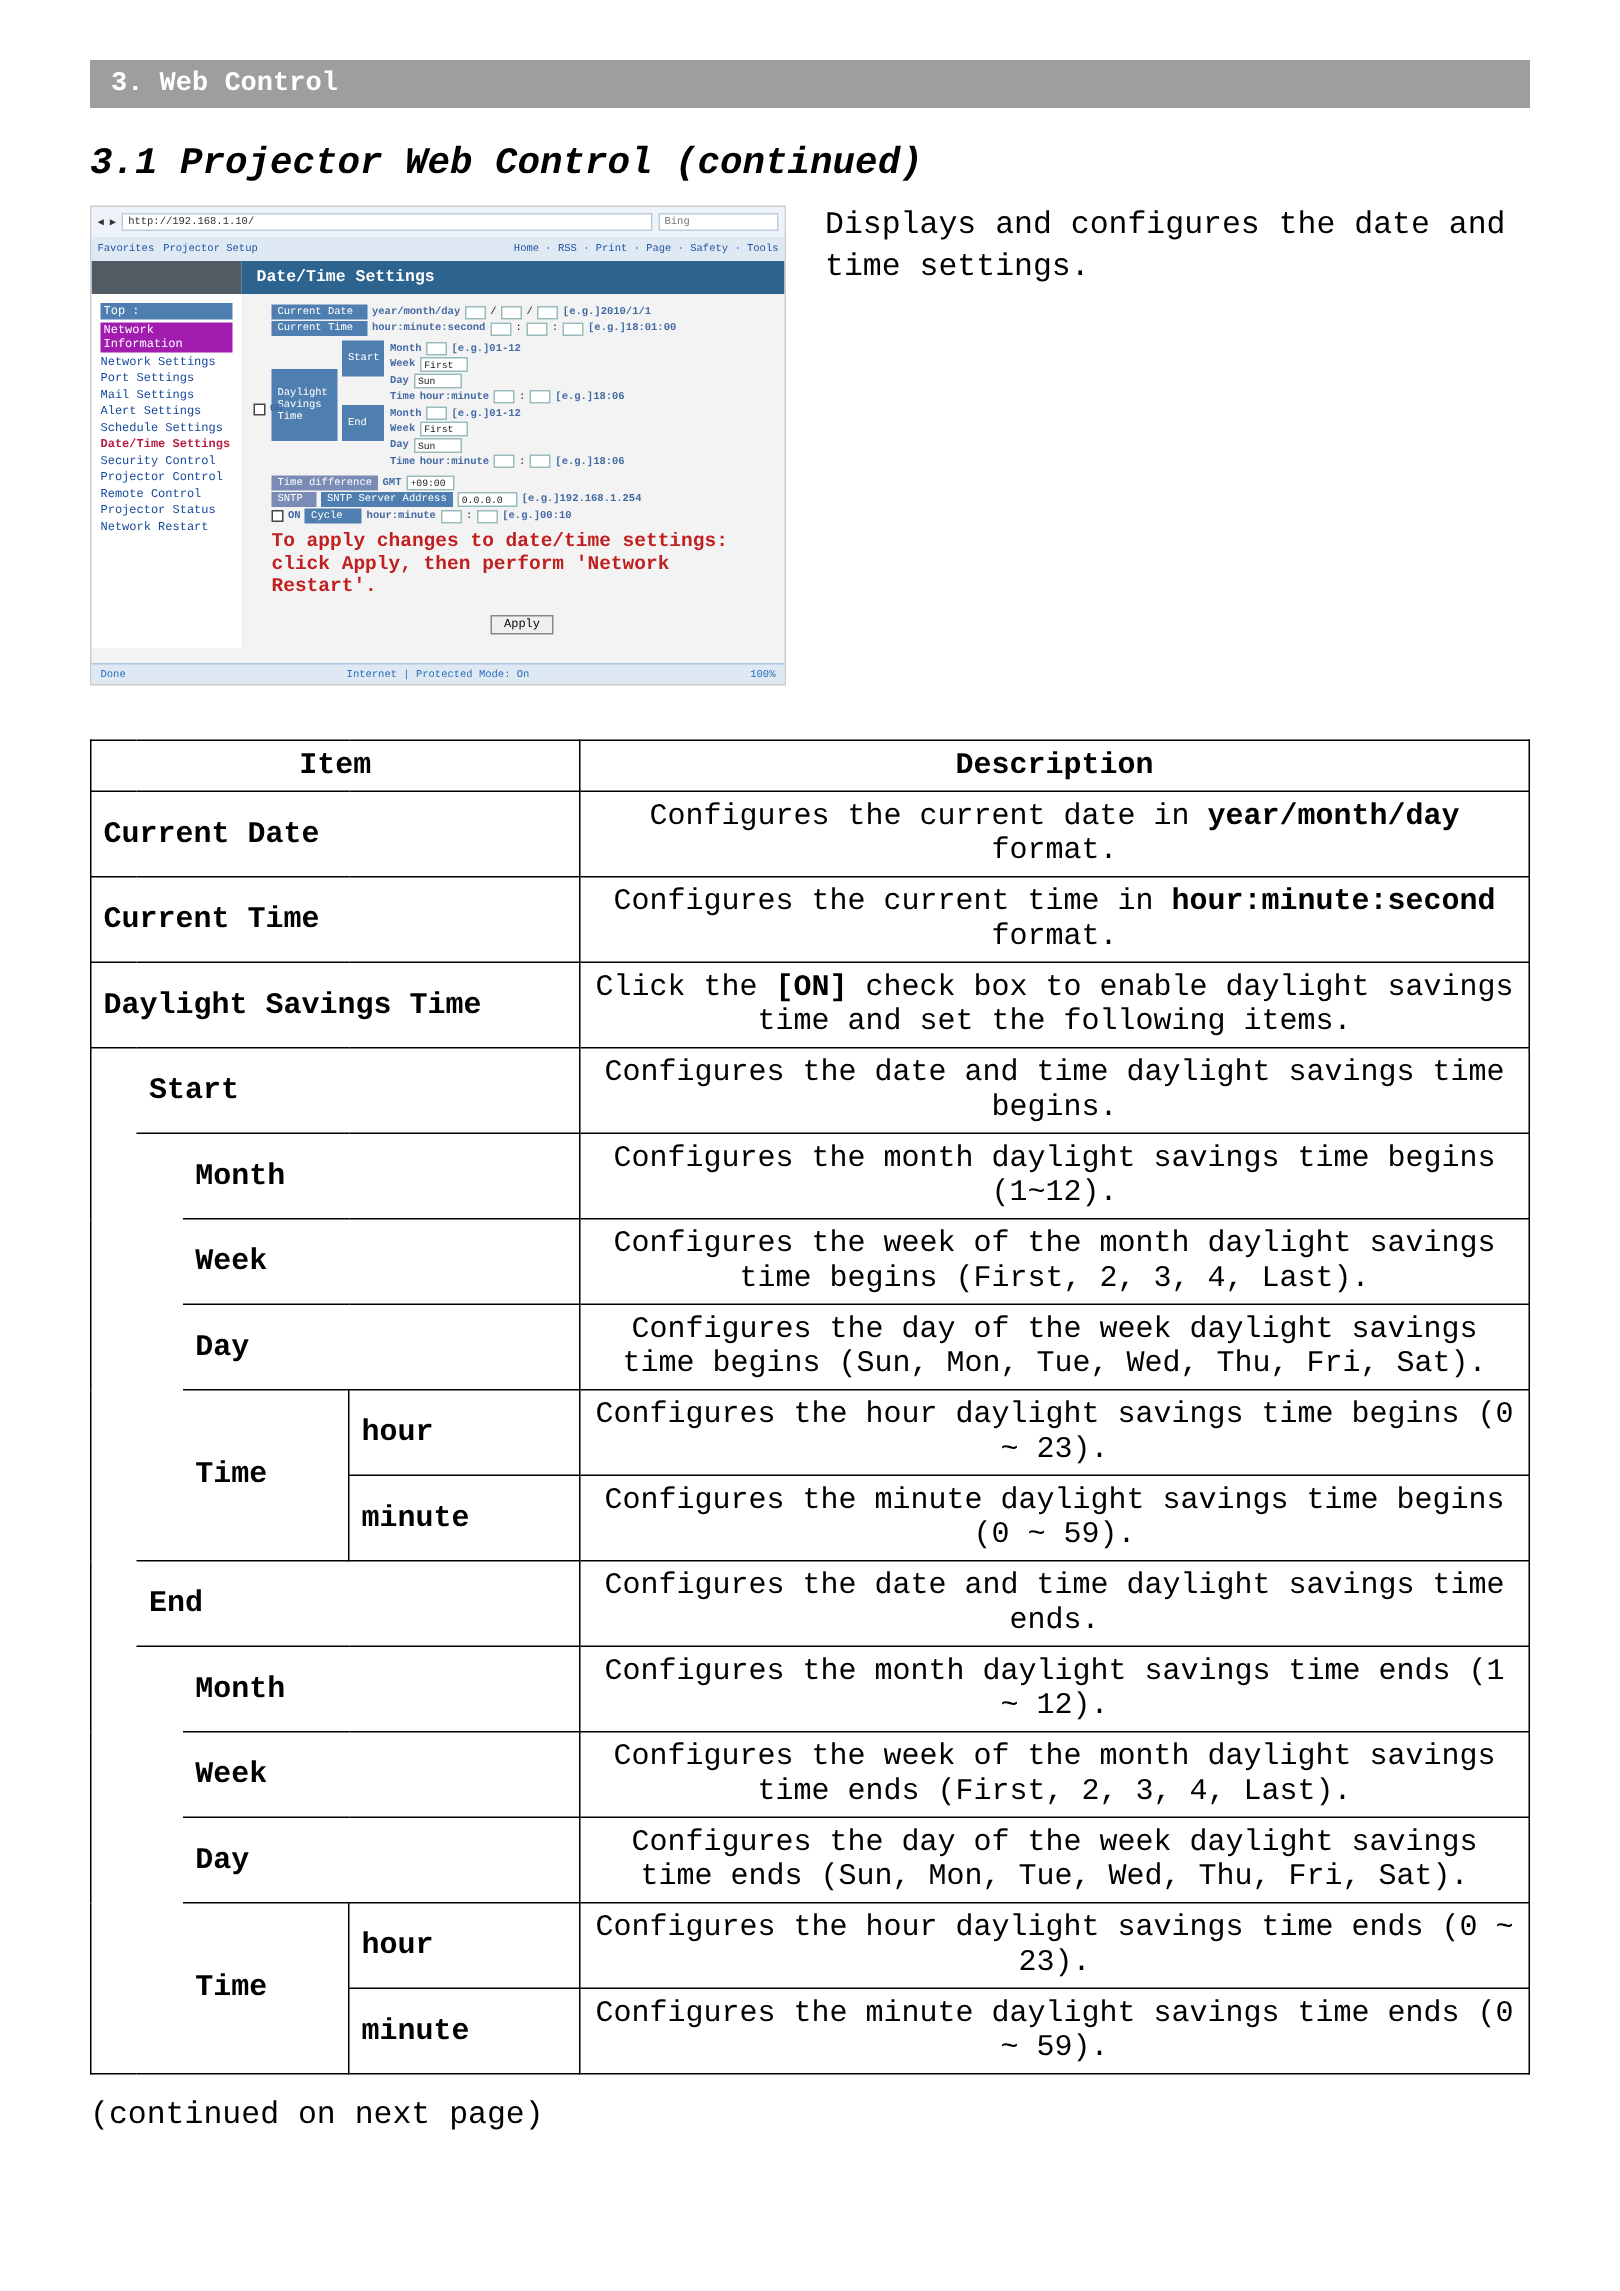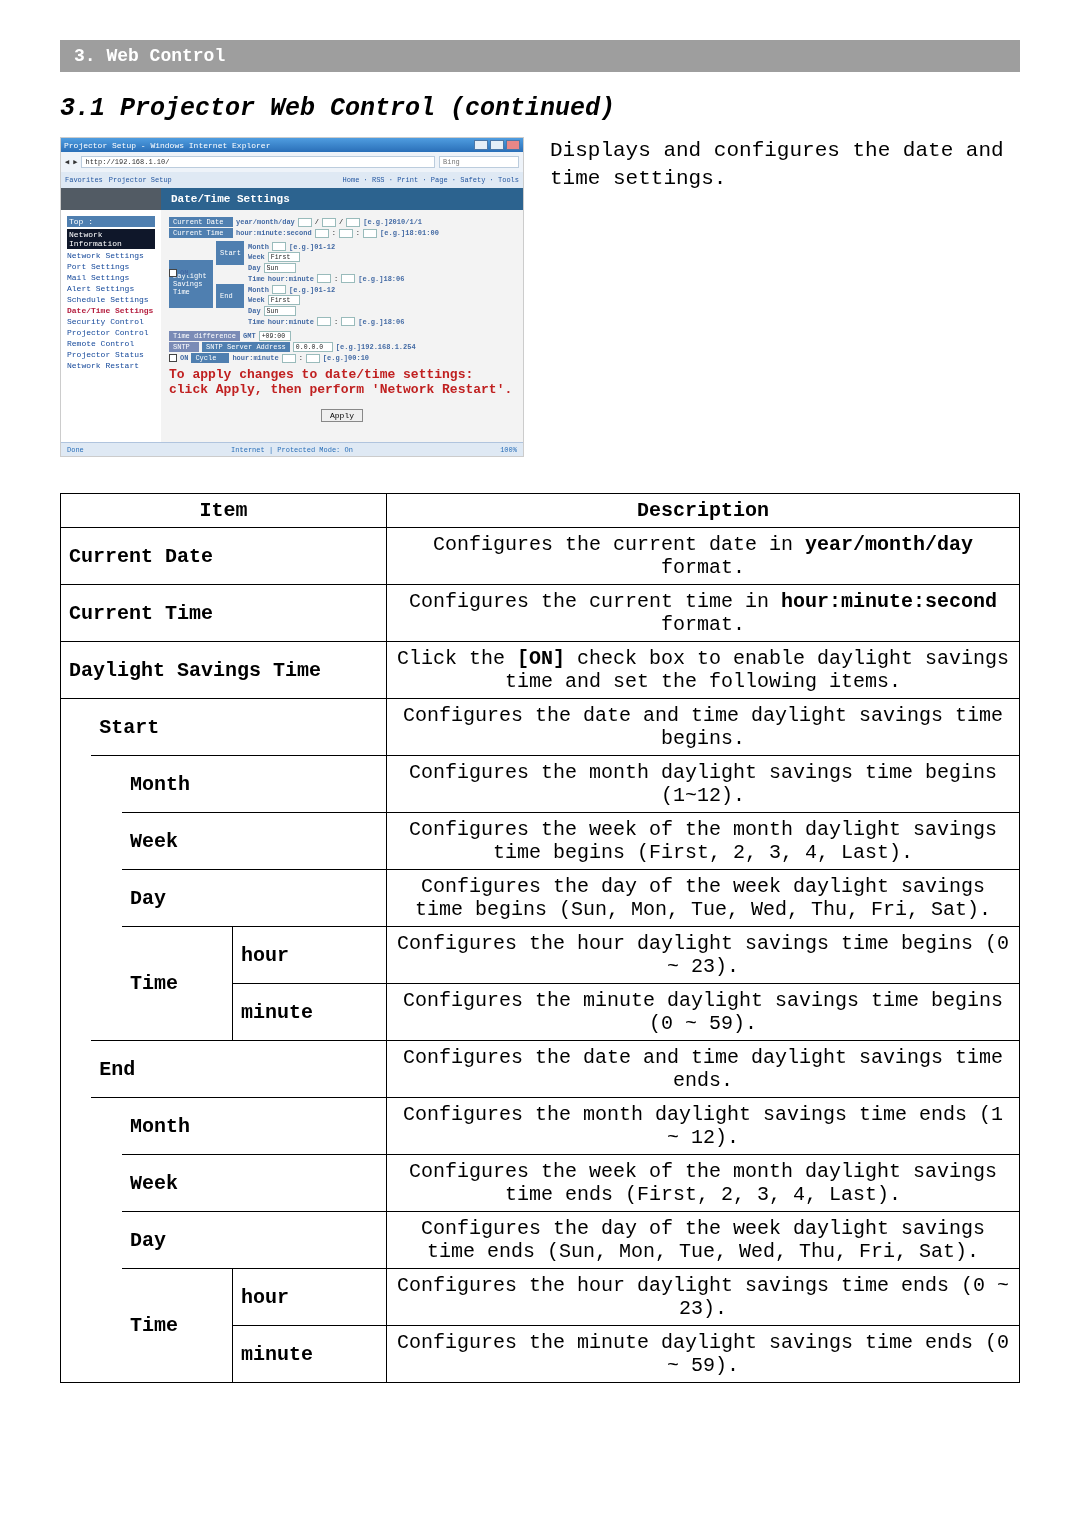--- a/index.html
+++ b/index.html
@@ -57,21 +57,21 @@
     display: flex; align-items: center; justify-content: space-between;
     color:#fff; padding:0 3px;
   }
   .titlebar .wbtns { display:flex; gap:2px; }
   .wbtn { width:14px; height:10px; background:#e7eef7; border:1px solid #4d77a8; }
   .wbtn.red { background:#e98787; }
   .addrbar { height:20px; background:#eef3f9; display:flex; align-items:center; padding:0 4px; gap:4px; font-size:7px; color:#333;}
   .addr-input { flex:1; height:12px; border:1px solid #bcd; background:#fff; padding:0 3px; display:flex; align-items:center; }
   .addr-search { width:80px; height:12px; border:1px solid #bcd; background:#fff; padding:0 3px; display:flex; align-items:center; color:#777;}
   .tabbar { height:16px; background:#dfe9f4; display:flex; align-items:center; padding:0 4px; gap:6px; font-size:7px; color:#2356a0;}
-  .content-area { display:flex; height:236px; }
+  .content-area { display:flex; height:236px;gap:12px; }
   .logo-cell { width:100px; background:#525b64; }
   .sidebar { width:100px; background:#fff; padding:4px 6px; font-size:8px; color:#14489a; }
   .sidebar .sitem { margin:2px 0; }
   .sidebar .sitem.active { color:#b52040; font-weight:bold; }
   .panel-head { background:#2c638f; color:#fff; height:22px; display:flex; align-items:center; padding-left:10px; font-weight:bold; font-size:11px; }
   .rpanel { flex:1; display:flex; flex-direction:column; }
   .rtable { padding:6px 8px; font-size:7px; color:#222; }
   .run { display:flex; align-items:center; gap:3px; margin:1px 0; }
   .lab { background:#4f7fb0; color:#fff; padding:1px 4px; font-size:7px; }
   .lab.wide { min-width:64px; display:inline-block;}
@@ -101,47 +101,39 @@
 </head>
 <body>
 
 <div class="page">
   <div class="banner">3. Web Control</div>
   <div class="subtitle">3.1 Projector Web Control (continued)</div>
 
   <div class="screenshot-row">
 
     <div class="screenshot">
-      <div class="titlebar">
-        <span>Projector Setup - Windows Internet Explorer</span>
-        <span class="wbtns">
-          <span class="wbtn"></span>
-          <span class="wbtn"></span>
-          <span class="wbtn red"></span>
-        </span>
-      </div>
       <div class="addrbar">
         <span>◀</span>
         <span>▶</span>
         <span class="addr-input">http://192.168.1.10/</span>
         <span class="addr-search">Bing</span>
       </div>
       <div class="tabbar">
         <span>Favorites</span>
         <span>Projector Setup</span>
         <span style="margin-left:auto;">Home · RSS · Print · Page · Safety · Tools</span>
       </div>
       <div style="display:flex;">
         <div class="logo-cell"></div>
         <div class="panel-head" style="flex:1;">Date/Time Settings</div>
       </div>
       <div class="content-area">
         <div class="sidebar">
           <div class="sitem" style="color:#fff;background:#4f7fb0;padding:1px 2px;">Top :</div>
-          <div class="sitem" style="color:#fff;background:#0f172a;padding:1px 2px;">Network Information</div>
+          <div class="sitem" style="color:#fff;background:#a21caf;padding:1px 2px;">Network Information</div>
           <div class="sitem">Network Settings</div>
           <div class="sitem">Port Settings</div>
           <div class="sitem">Mail Settings</div>
           <div class="sitem">Alert Settings</div>
           <div class="sitem">Schedule Settings</div>
           <div class="sitem active">Date/Time Settings</div>
           <div class="sitem">Security Control</div>
           <div class="sitem">Projector Control</div>
           <div class="sitem">Remote Control</div>
           <div class="sitem">Projector Status</div>
@@ -299,14 +291,15 @@
       <td class="itemcell timecell">hour</td>
       <td class="desc">Configures the hour daylight savings time ends (0 ~ 23).</td>
     </tr>
     <tr>
       <td class="itemcell timecell">minute</td>
       <td class="desc">Configures the minute daylight savings time ends (0 ~ 59).</td>
     </tr>
   </tbody>
     </table>
 
+  <div class="cont">(continued on next page)</div>
   <div class="pagenum">30</div>
 </div>
 
 </body></html>

